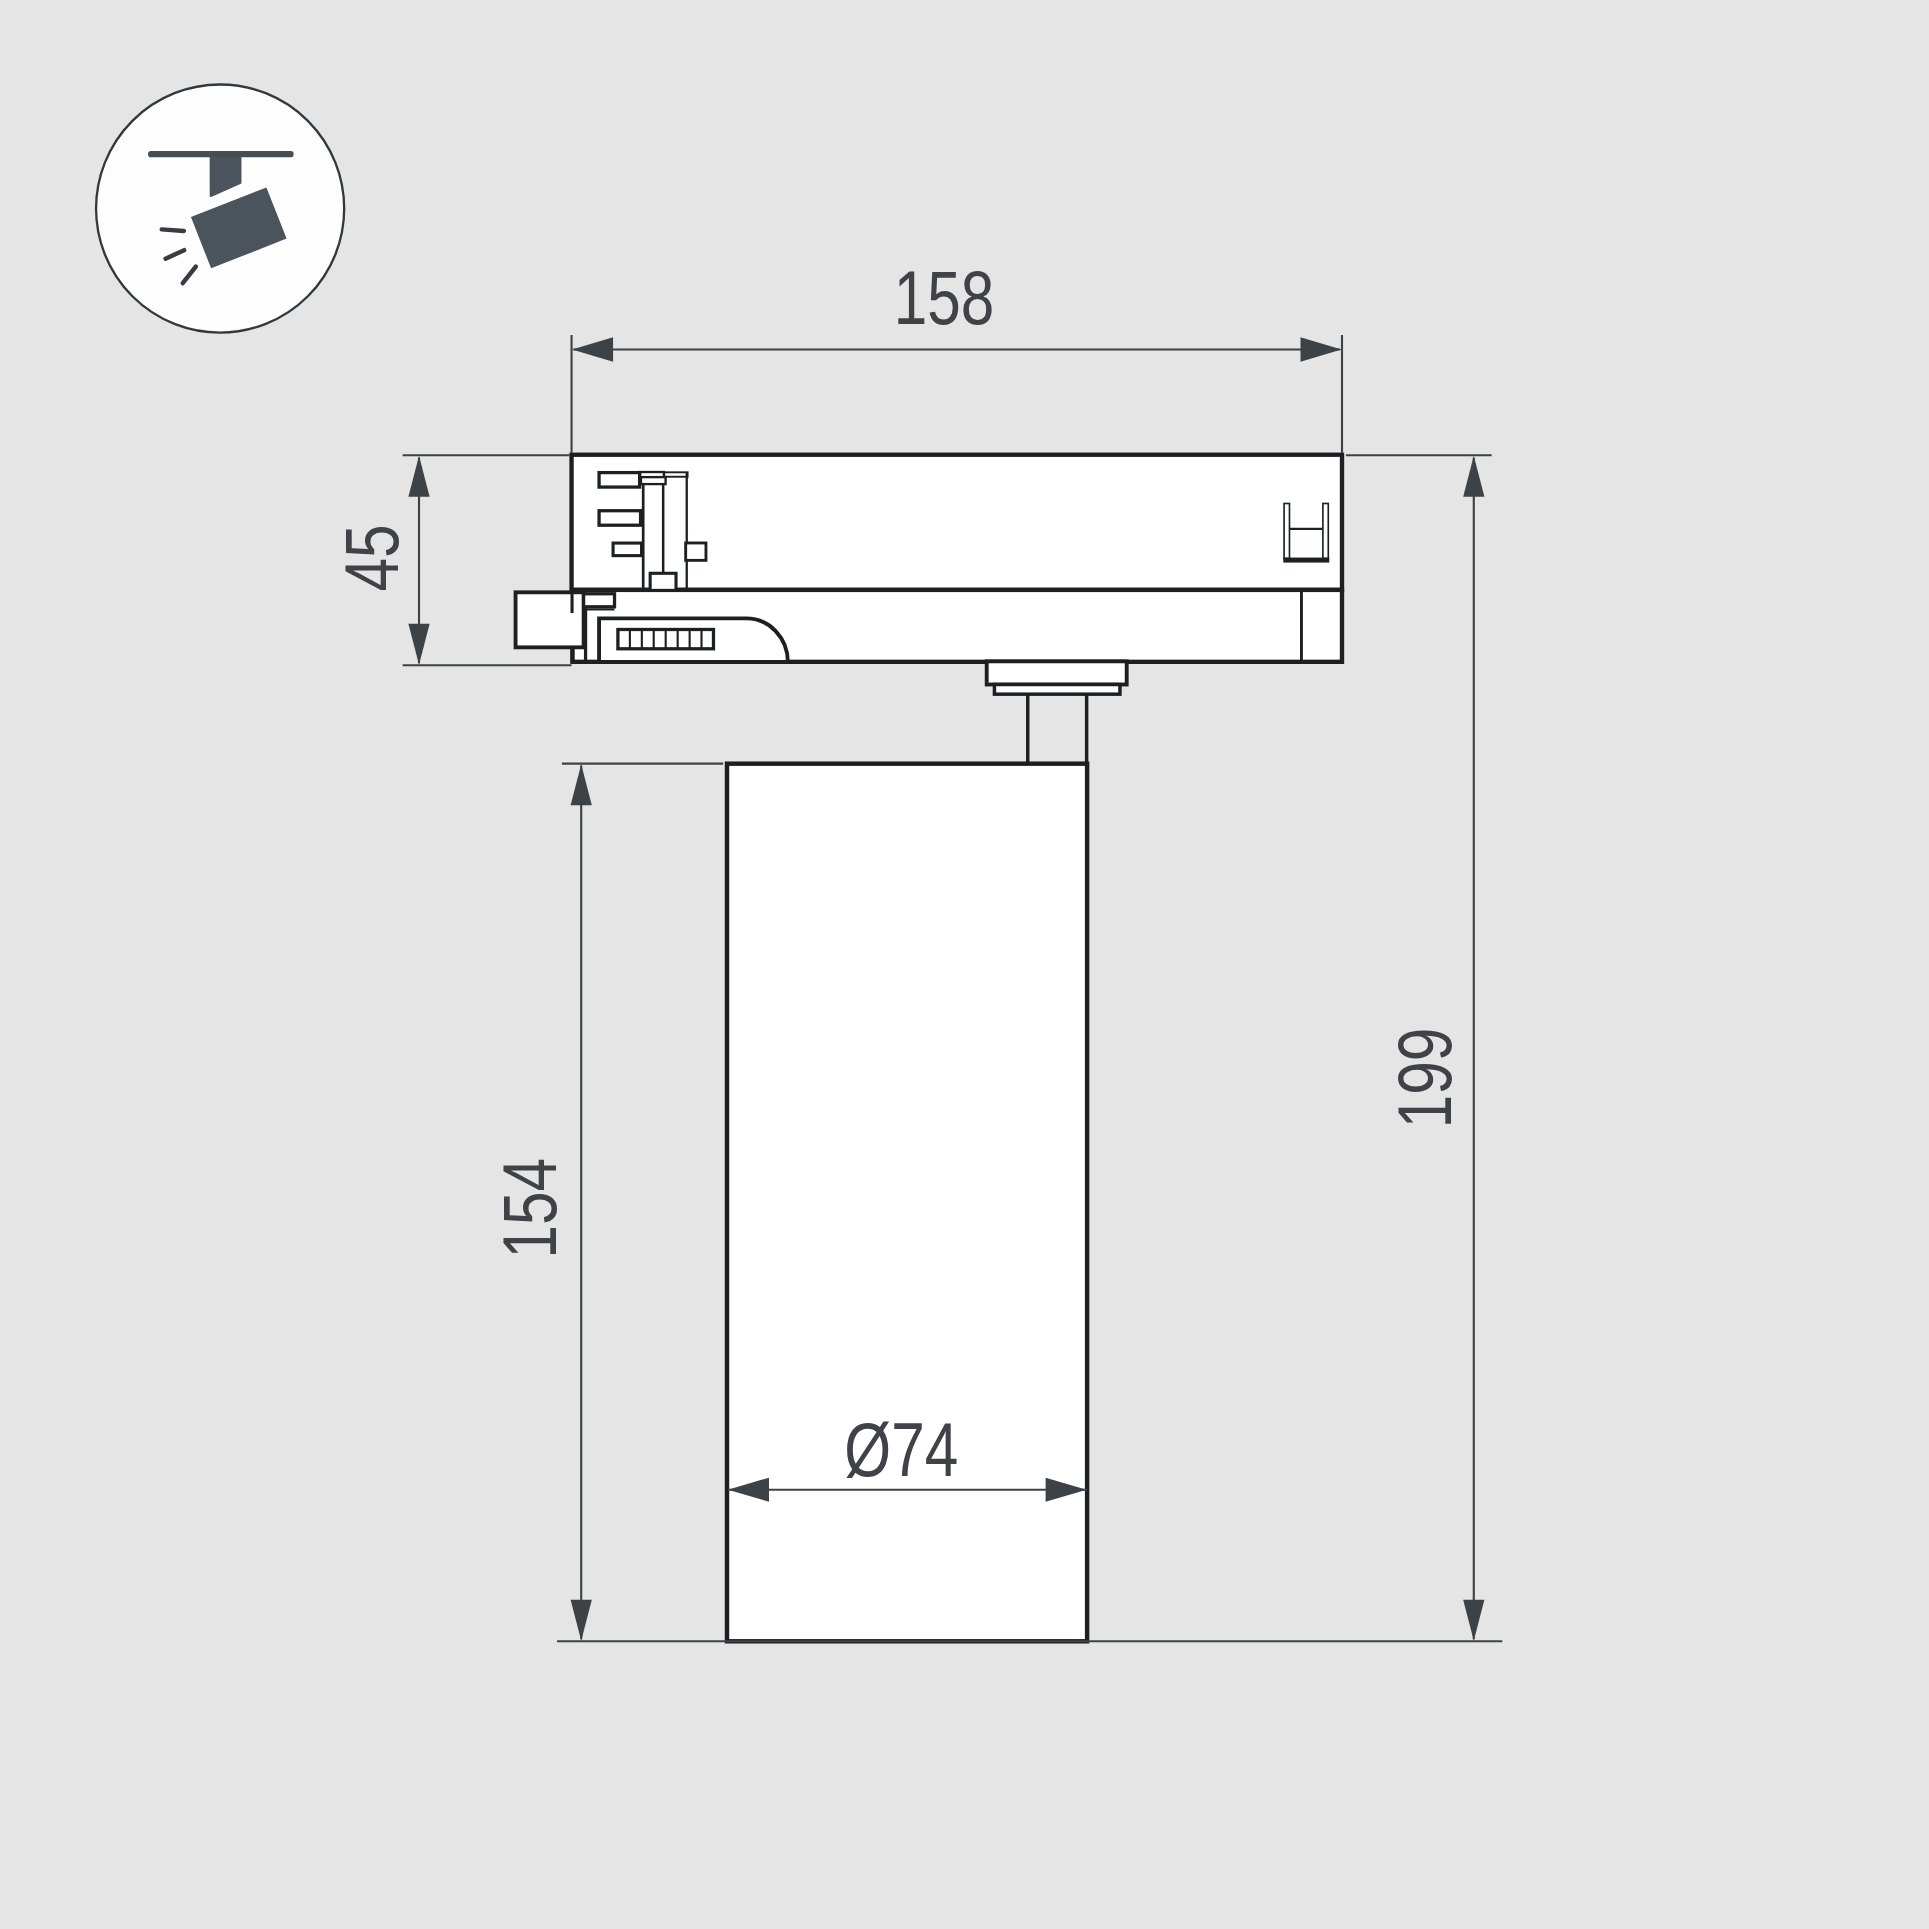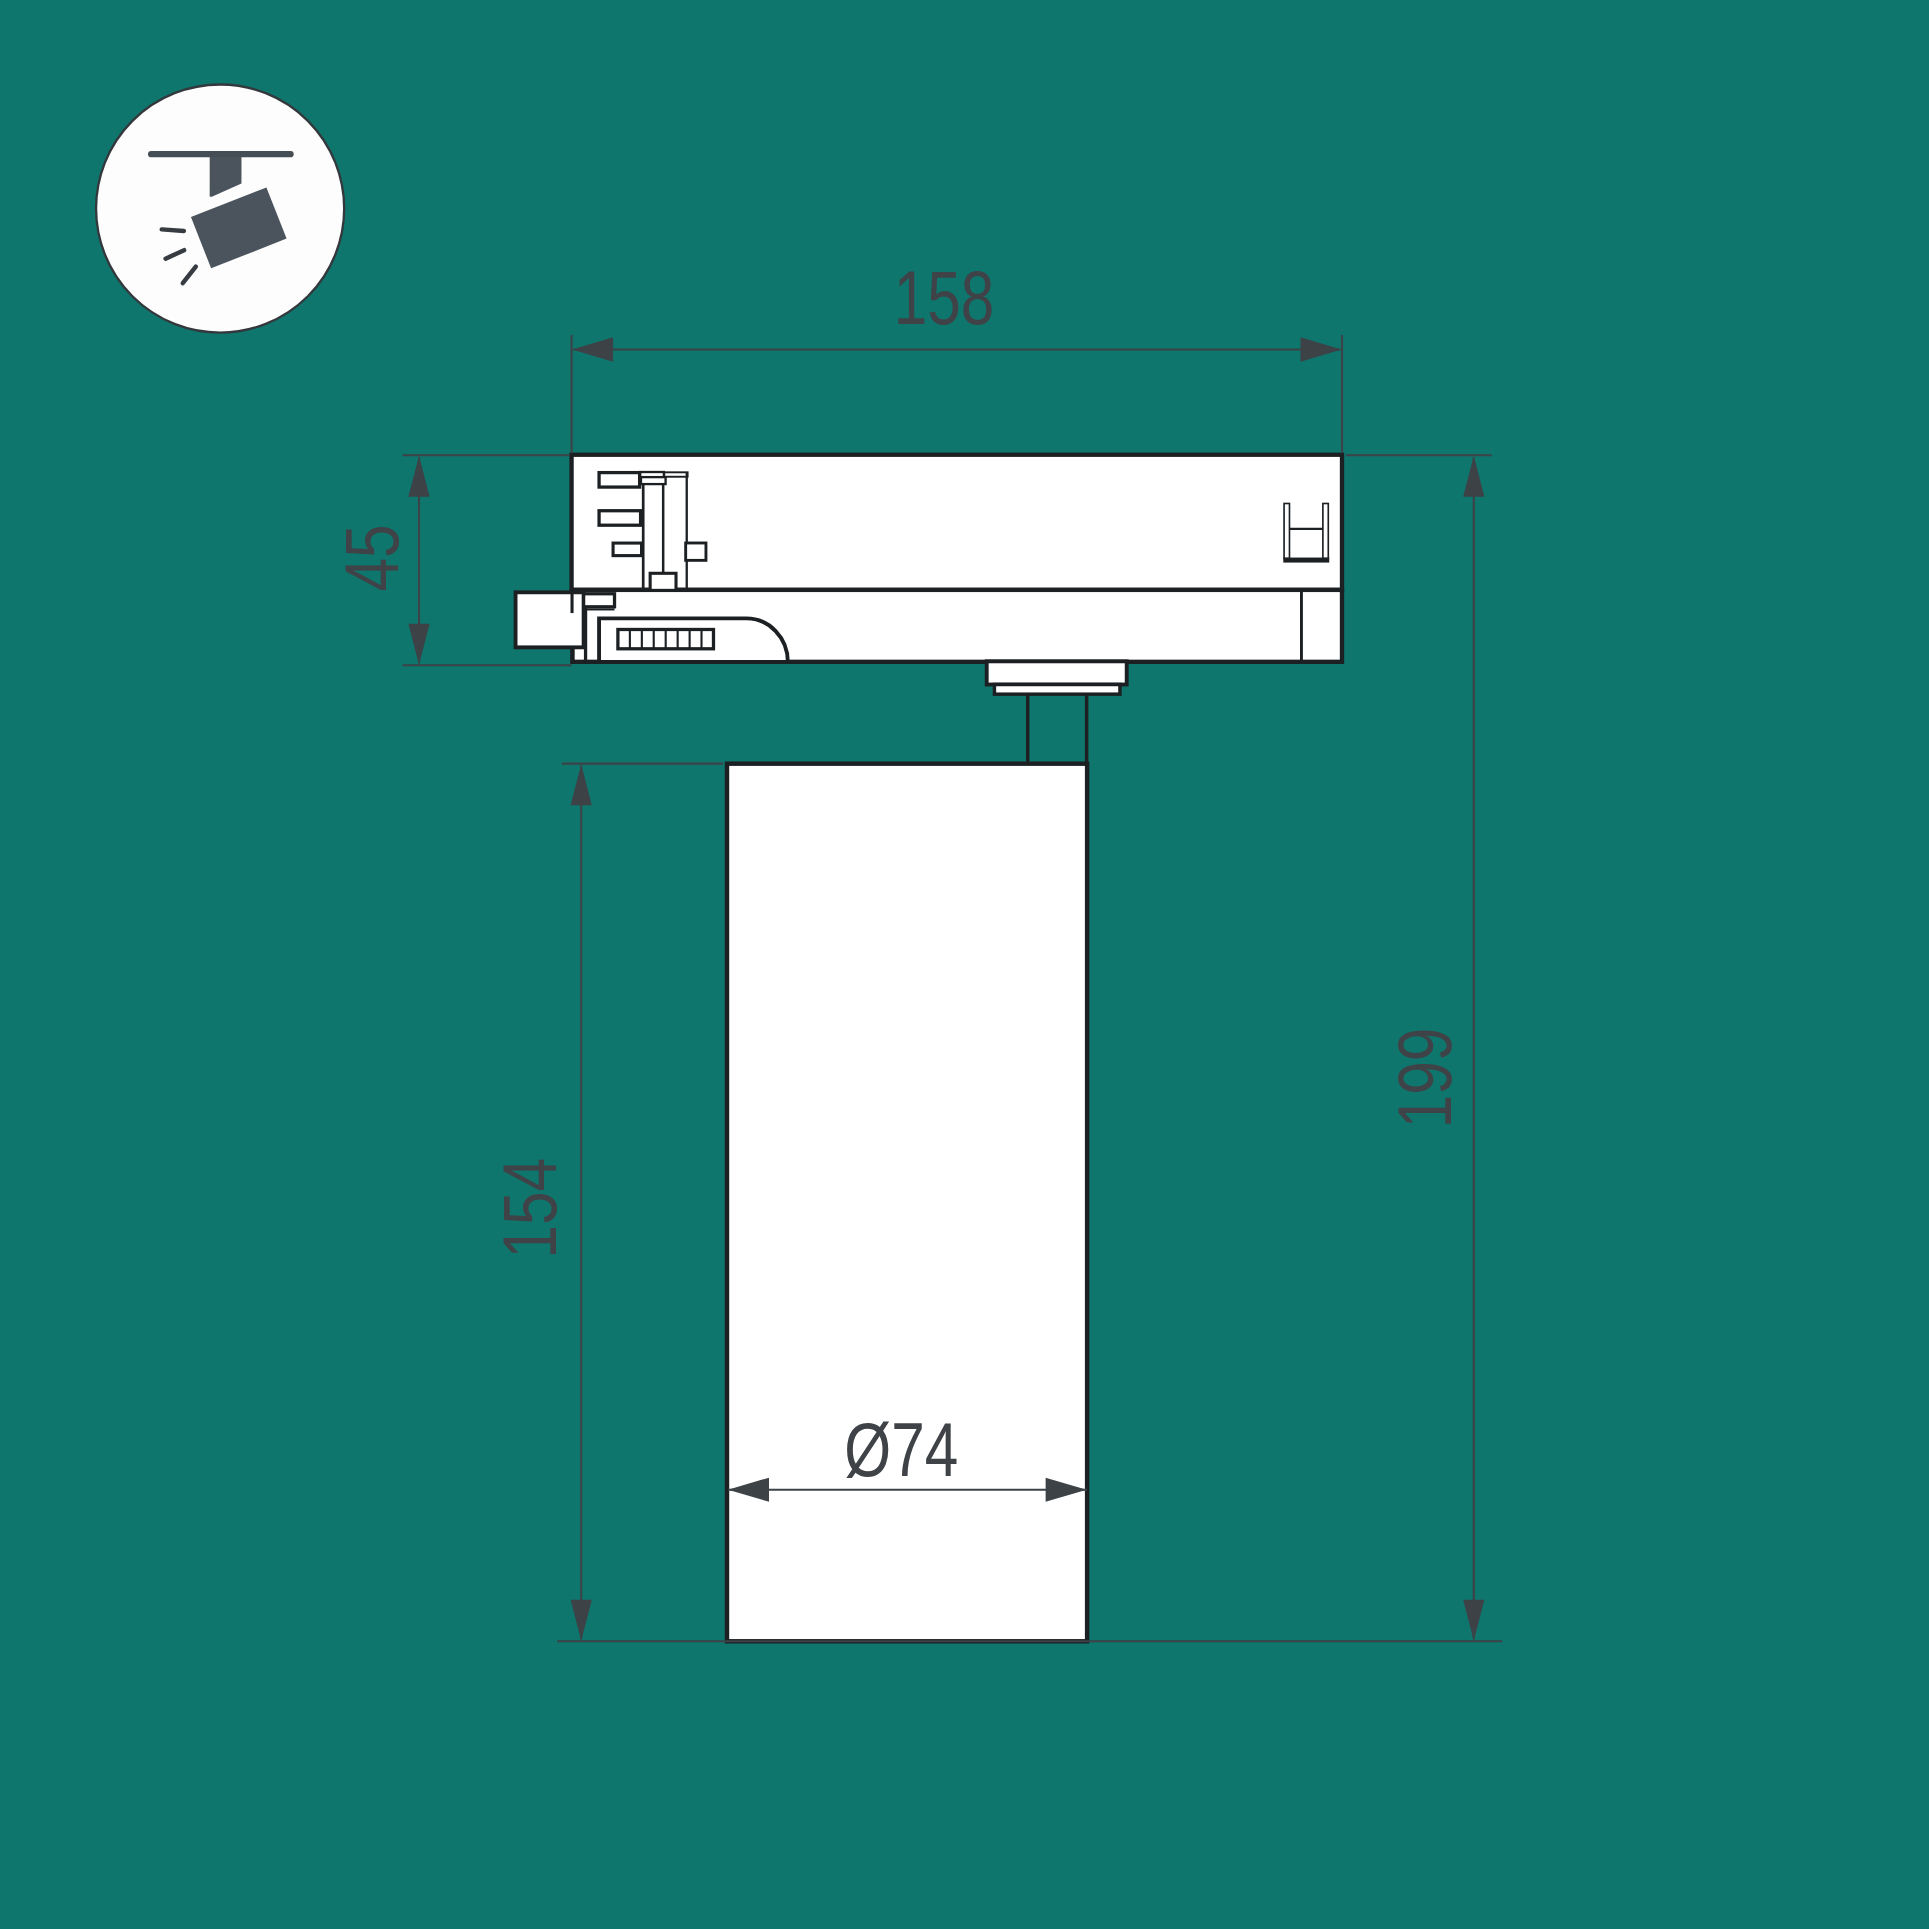--- a/index.html
+++ b/index.html
@@ -1,16 +1,16 @@
 <!DOCTYPE html>
 <html><head>
 <meta charset="utf-8">
 <style>
   html,body{margin:0;padding:0;background:#ffffff;}
-  .page{width:1929px;height:1929px;position:relative;background:#0f766e;overflow:hidden;}
+  .page{width:1929px;height:1929px;position:relative;background:#e5e5e5;overflow:hidden;}
   svg{position:absolute;left:0;top:0;}
   text{font-family:"Liberation Sans", sans-serif;fill:#3f4347;}
 </style>
 </head>
 <body>
 <div class="page">
 <svg width="1929" height="1929" viewBox="0 0 1998 1998">
 
   <circle cx="228" cy="216" r="128.5" fill="#fdfdfd" stroke="#33383c" stroke-width="2.4"></circle>
 

